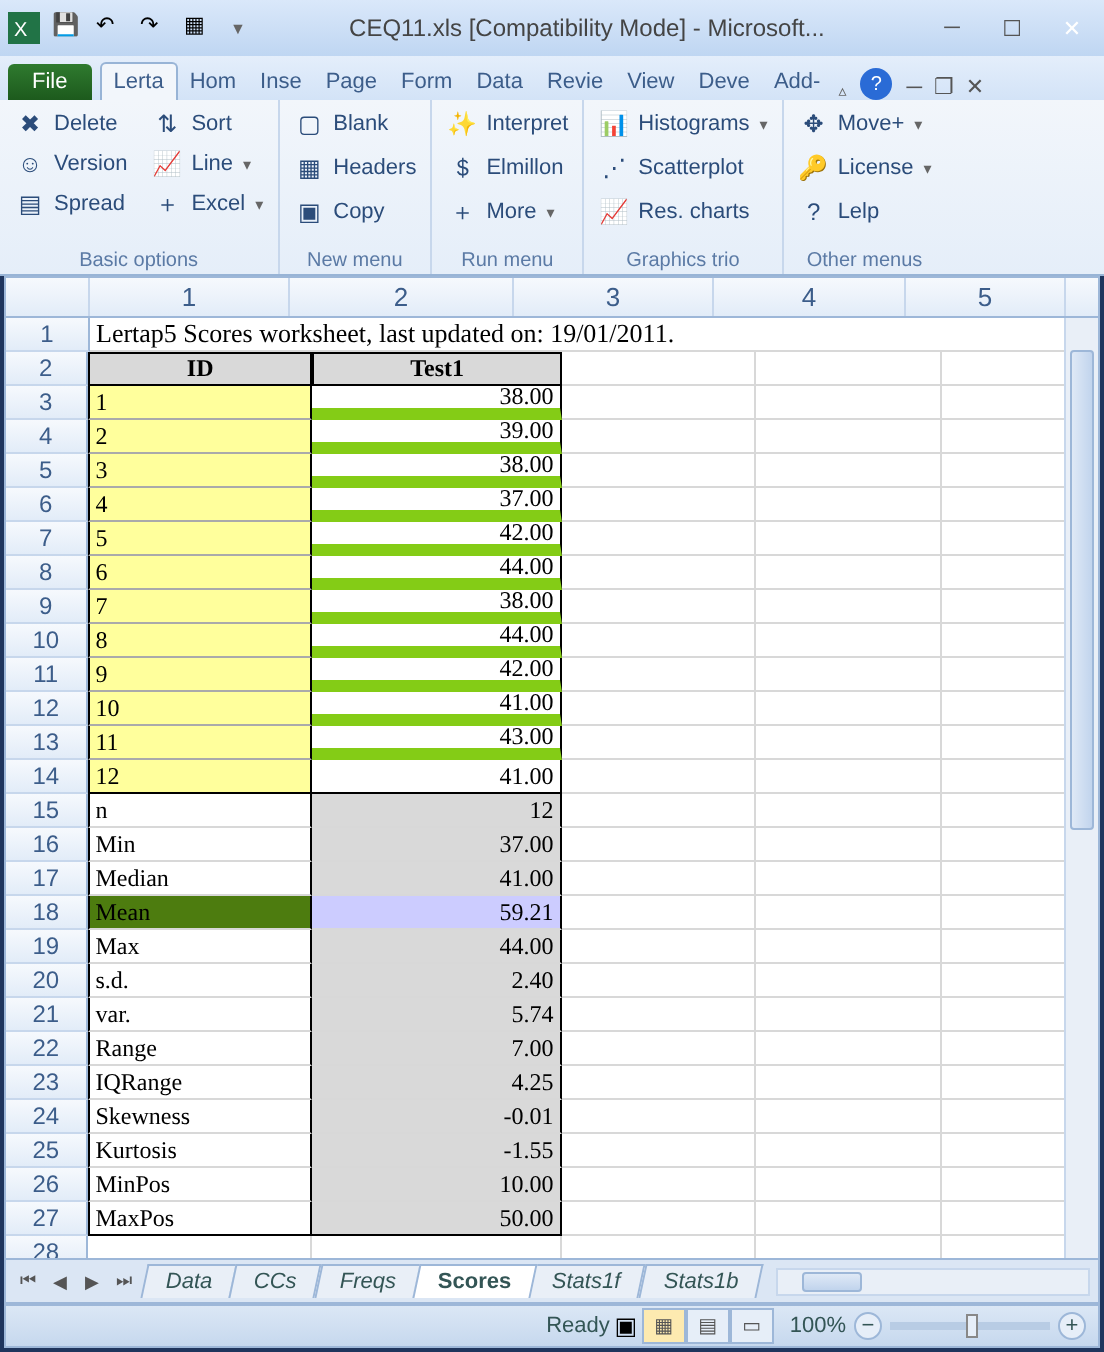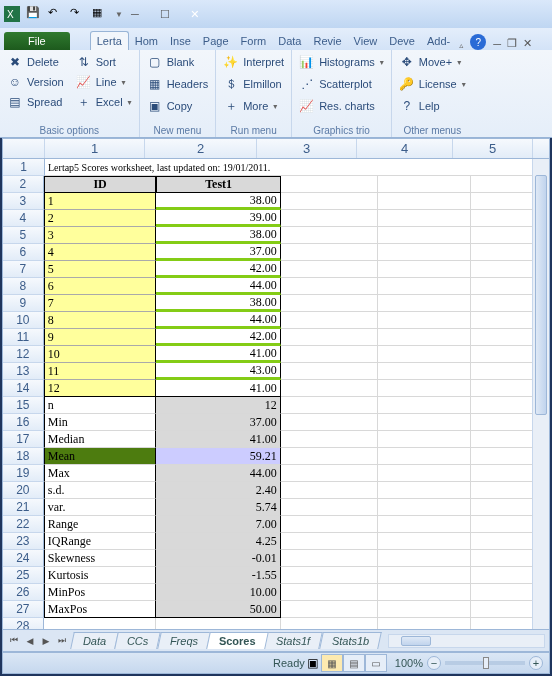--- a/index.html
+++ b/index.html
@@ -9,21 +9,21 @@
 .titlebar { height: 28px; background: linear-gradient(#dae8fa, #bfd6f2); display: flex; align-items: center; padding: 0 4px; }
 .qat { display: flex; gap: 6px; align-items: center; }
 .qat-icon { width: 16px; height: 16px; display: inline-block; }
 .title-text { flex: 1; text-align: center; color: #444; font-size: 12px; }
 .win-controls { display: flex; gap: 6px; align-items: center; }
 .win-btn { width: 24px; height: 18px; display: flex; align-items: center; justify-content: center; color: #555; }
 .win-close { color: #fff; }
 
 
 .ribbon-tabs { height: 22px; background: linear-gradient(#e4eefb, #d3e3f7); display: flex; align-items: flex-end; padding-left: 4px; }
-.file-tab { background: linear-gradient(#2f7a2f, #1d5a1d); color: #fff; padding: 3px 24px; border-radius: 3px 3px 0 0; margin-right: 20px; }
+.file-tab { background: linear-gradient(#2f7a2f, #1d5a1d); color: #fff; padding: 3px 12px; border-radius: 3px 3px 0 0; margin-right: 4px; }
 .tab { padding: 3px 6px; color: #3c5d8a; font-size: 11px; }
 .tab.active { background: #f2f6fb; border: 1px solid #98b4d6; border-bottom: none; border-radius: 3px 3px 0 0; color: #3c5d8a; }
 .help-icon { width: 16px; height: 16px; background: #2a6bd6; border-radius: 50%; color: #fff; display: inline-flex; align-items: center; justify-content: center; font-size: 10px; margin: 0 4px; }
 
 
 .ribbon { height: 88px; background: linear-gradient(#f2f6fb, #e5eef9); border-bottom: 1px solid #98b4d6; display: flex; }
 .rgroup { border-right: 1px solid #c7d7ec; display: flex; flex-direction: column; padding: 2px 4px 0; }
 .rgroup-body { flex: 1; display: flex; flex-direction: column; gap: 2px; }
 .rgroup-label { text-align: center; font-size: 10px; color: #5b7aa5; padding: 1px 0; }
 .rbtn { display: flex; align-items: center; gap: 4px; padding: 2px 3px; color: #2b4c7a; font-size: 11px; border-radius: 2px; }
@@ -37,24 +37,24 @@
 .colh { border-right: 1px solid #c7d7ec; display: flex; align-items: center; justify-content: center; color: #3c5d8a; font-size: 13px; }
 .colh-1 { width: 100px; } .colh-2 { width: 112px; } .colh-3 { width: 100px; } .colh-4 { width: 96px; } .colh-5 { width: 80px; }
 
 .grid { flex: 1; overflow: hidden; position: relative; }
 .row { display: flex; height: 17px; }
 .rowh { width: 42px; background: linear-gradient(#f6f9fd, #e2ecf8); border-right: 1px solid #9db7d8; border-bottom: 1px solid #c7d7ec; display: flex; align-items: center; justify-content: center; color: #3c5d8a; font-size: 12px; }
 .cell { border-right: 1px solid #d8d8d8; border-bottom: 1px solid #d8d8d8; padding: 0 3px; display: flex; align-items: center; font-size: 12px; color: #000; }
 .c1 { width: 116px; } .c2 { width: 128px; } .c3 { width: 100px; } .c4 { width: 96px; } .c5 { width: 80px; }
 
 .title-row .cell { border-right: none; }
-.title-row .c1 { width: 488px; font-family: 'Times New Roman', serif; font-size: 10px; }
+.title-row .c1 { width: 488px; font-family: 'Times New Roman', serif; font-size: 13px; }
 .hdr-cell { background: #d9d9d9; border: 1px solid #000; font-weight: bold; justify-content: center; font-family: 'Times New Roman', serif; }
 .id-cell { background: #ffff9c; border-left: 1px solid #000; border-right: 1px solid #000; border-bottom: 1px solid #aaa; font-family: 'Times New Roman', serif; }
-.val-cell { justify-content: flex-end; border-right: 1px solid #000; border-bottom: 3px solid #84cc16; font-family: 'Times New Roman', serif; }
+.val-cell { justify-content: flex-end; border-right: 1px solid #000; border-bottom: 6px solid #84cc16; font-family: 'Times New Roman', serif; }
 .stat-label { border-left: 1px solid #000; border-right: 1px solid #000; font-family: 'Times New Roman', serif; }
 .stat-val { background: #d9d9d9; justify-content: flex-end; border-right: 1px solid #000; font-family: 'Times New Roman', serif; }
 .sel-row .stat-label { background: #4d7c0f; }
 .sel-row .stat-val { background: #ccccff; }
 .last-data .id-cell, .last-data .val-cell { border-bottom: 1px solid #000; }
 .first-stat .stat-label, .first-stat .stat-val { border-top: none; }
 .last-stat .stat-label, .last-stat .stat-val { border-bottom: 1px solid #000; }
 
 .vscroll { position: absolute; right: 0; top: 20px; bottom: 0; width: 17px; background: #e9eff7; border-left: 1px solid #c7d7ec; }
 .vthumb { position: absolute; left: 2px; right: 2px; top: 16px; height: 240px; background: linear-gradient(90deg,#dfe9f6,#c1d4ed); border: 1px solid #9db7d8; border-radius: 2px; }
@@ -88,20 +88,21 @@
     <span class="qat-icon"><svg width="16" height="16">
           <rect width="16" height="16" fill="#217346"></rect>
           <text x="3" y="12" fill="#fff" font-size="10">X</text>
         </svg></span>
     <span class="qat-icon">💾</span>
     <span class="qat-icon">↶</span>
     <span class="qat-icon">↷</span>
     <span class="qat-icon">▦</span>
     <span class="dd">▼</span>
   </div>
+  <div class="title-text">CEQ11.xls  [Compatibility Mode] - Microsoft...</div>
   <div class="win-controls">
     <div class="win-btn">─</div>
     <div class="win-btn">☐</div>
     <div class="win-btn win-close">✕</div>
   </div>
 </div>
 
 <div class="ribbon-tabs">
   <div class="file-tab">File</div>
   <div class="tab active">Lerta</div>

